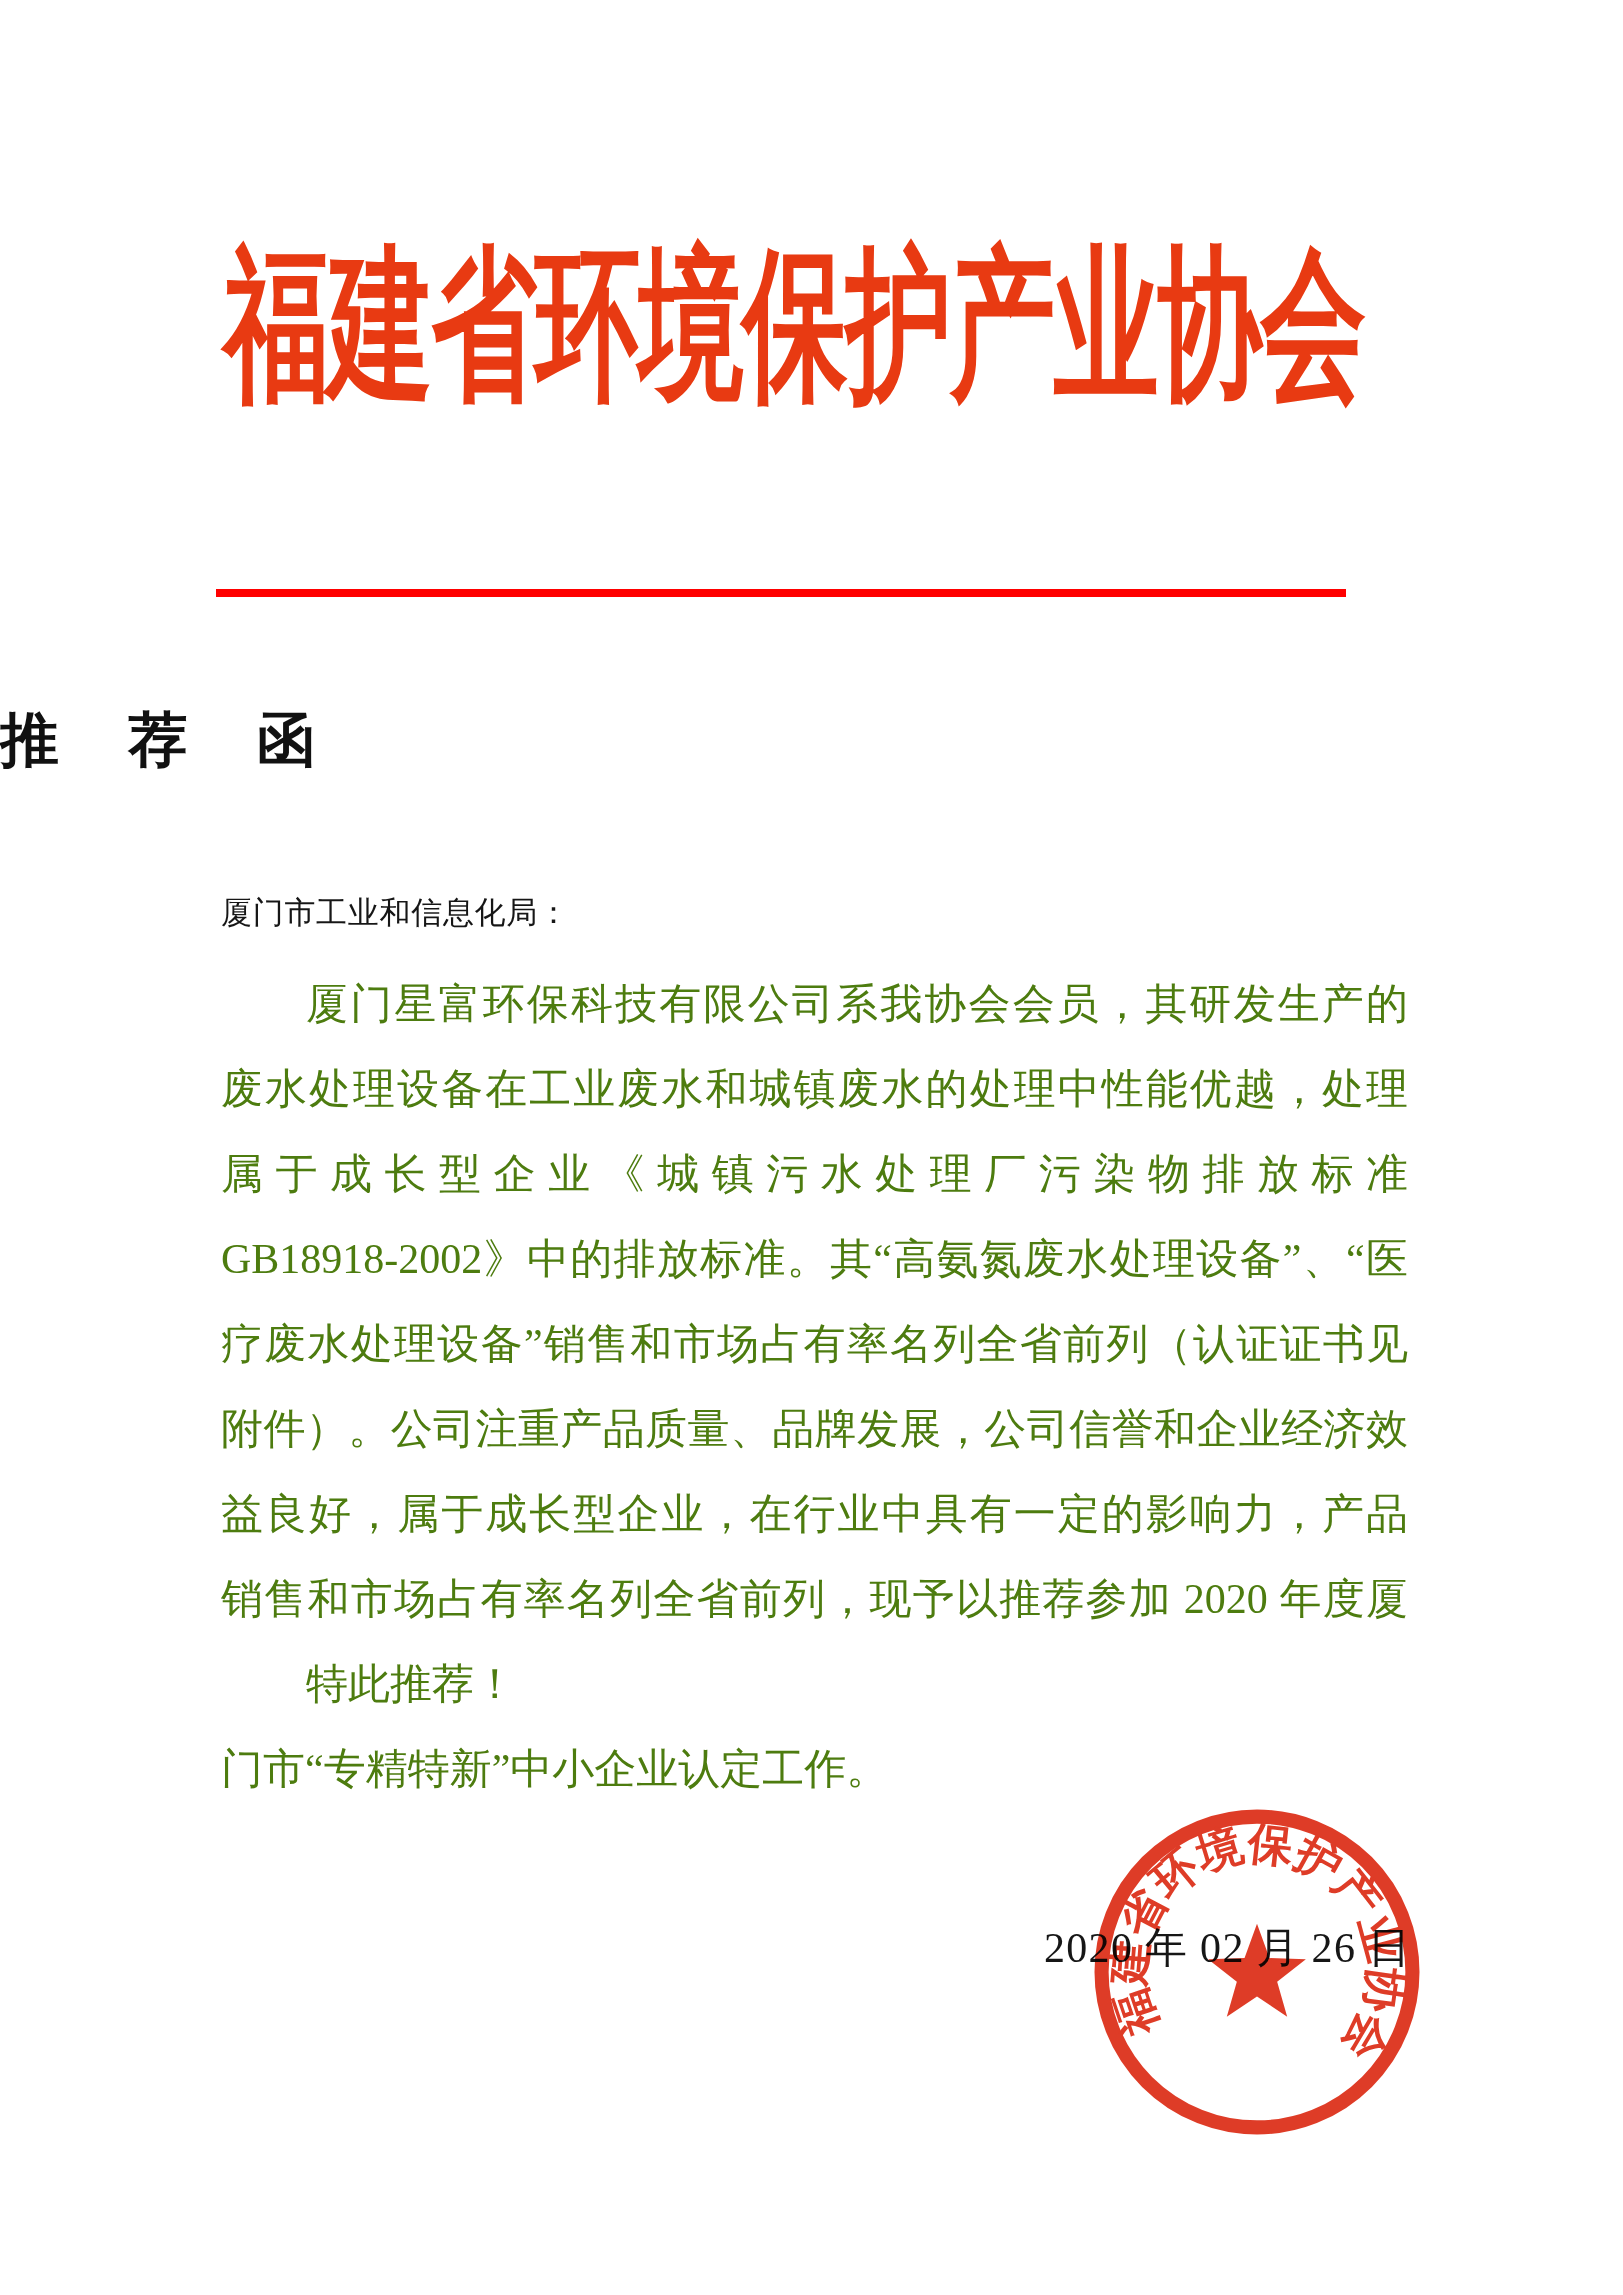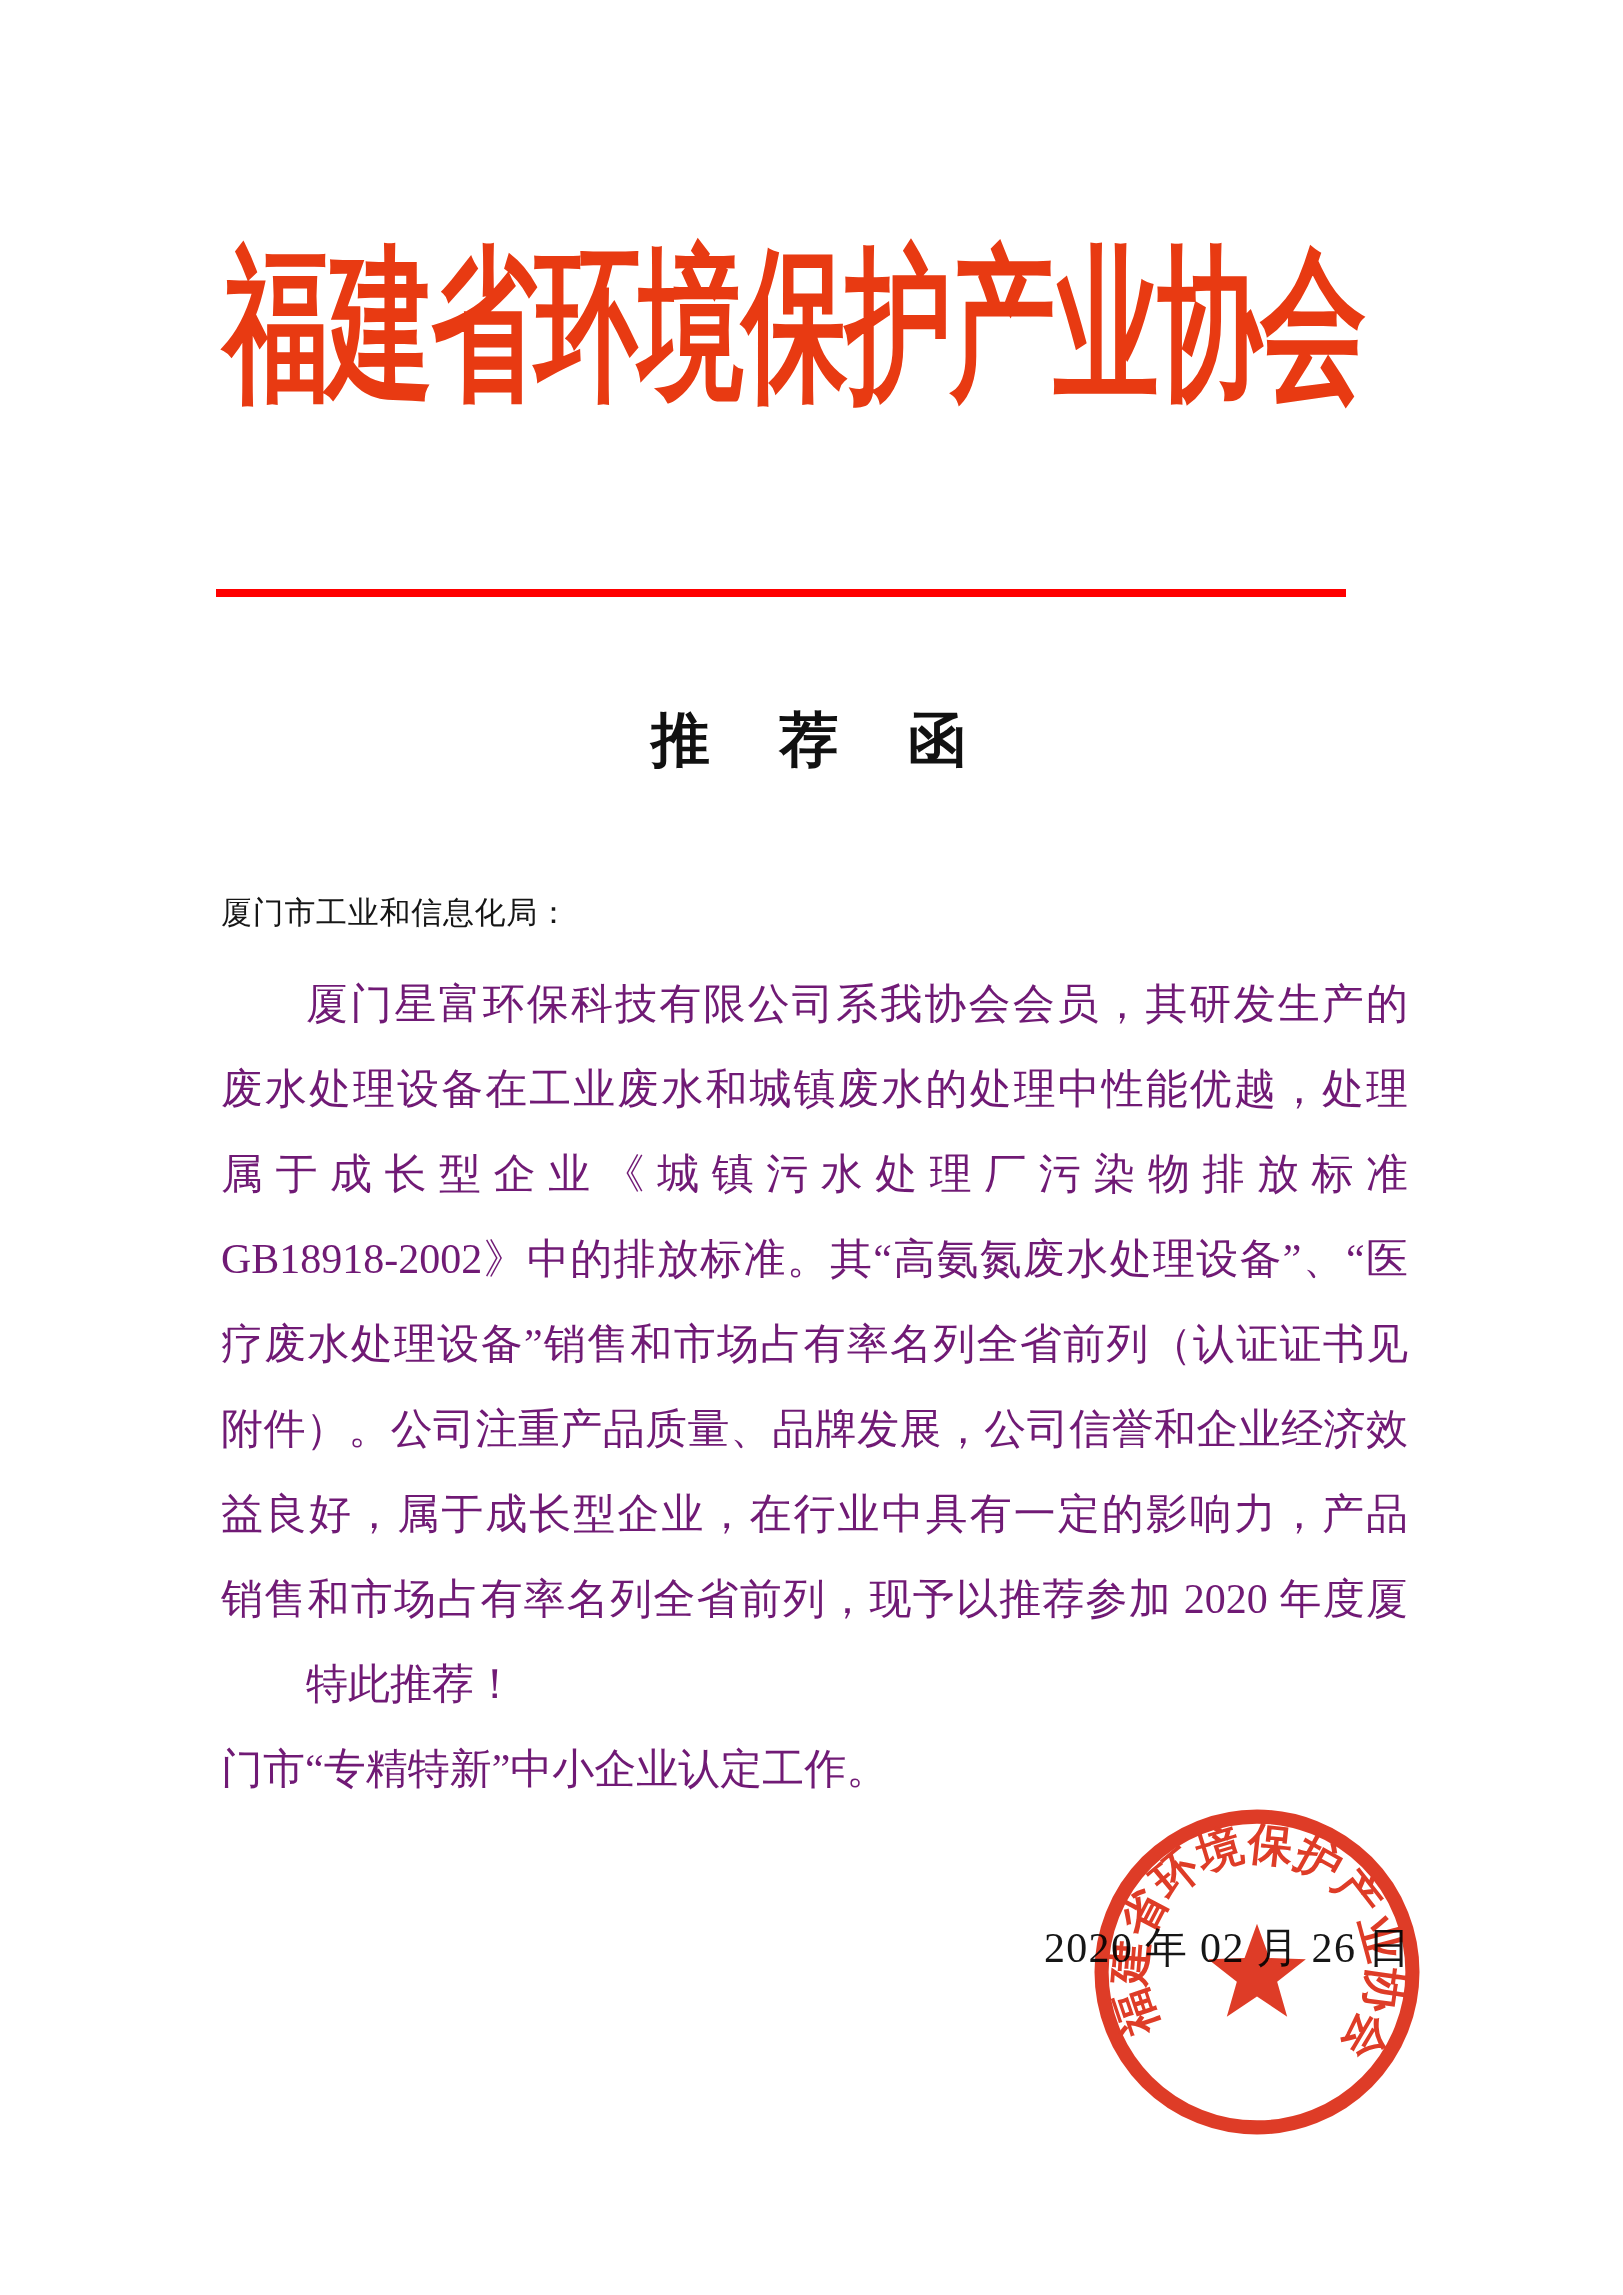--- a/index.html
+++ b/index.html
@@ -36,21 +36,21 @@
     height: 7.9px;
     background: #ff0000;
   }
 
   .doc-title {
     position: absolute;
     top: 708px;
     left: 0;
     width: 100%;
     margin: 0;
-    text-align: center;
+    text-align: left;
     font-size: 59px;
     font-weight: 700;
     letter-spacing: 5.2px;
     color: #111111;
     line-height: 1.1;
     font-family: "Liberation Serif", serif;
   }
 
   .salutation {
     position: absolute;
@@ -62,21 +62,21 @@
     letter-spacing: 0.7px;
   }
 
   .body-block {
     position: absolute;
     top: 962px;
     left: 221px;
     width: 1187px;
     font-size: 42px;
     line-height: 85px;
-    color: #701a75;
+    color: #4d7c0f;
   }
   .body-block .line { height: 85px; }
   .j {
     text-align: justify;
     text-align-last: justify;
     text-justify: inter-character;
   }
   .indent { text-indent: 85px; }
 
   .date-line {

